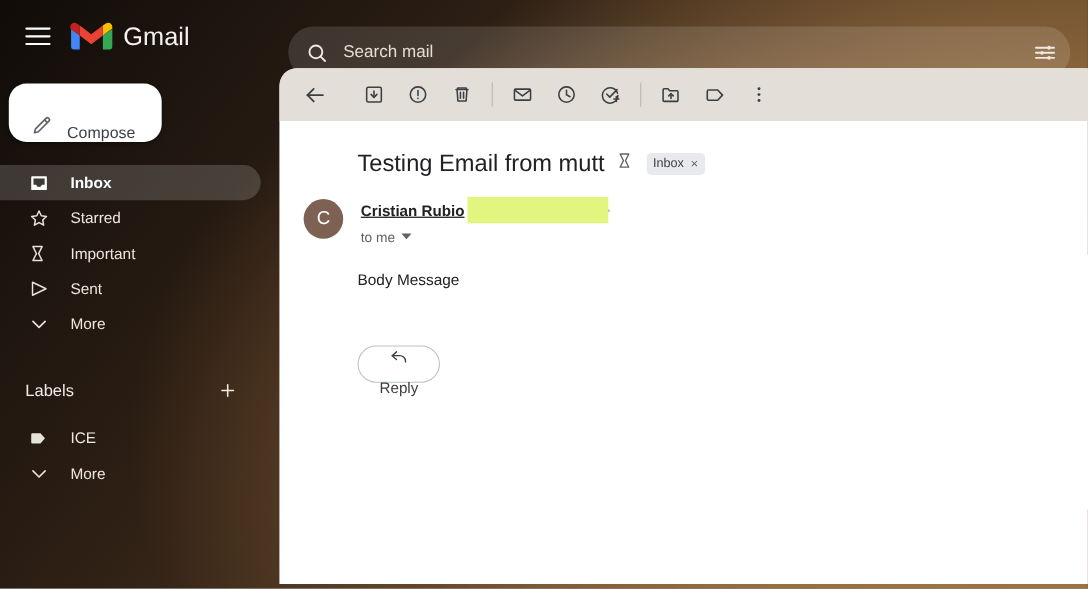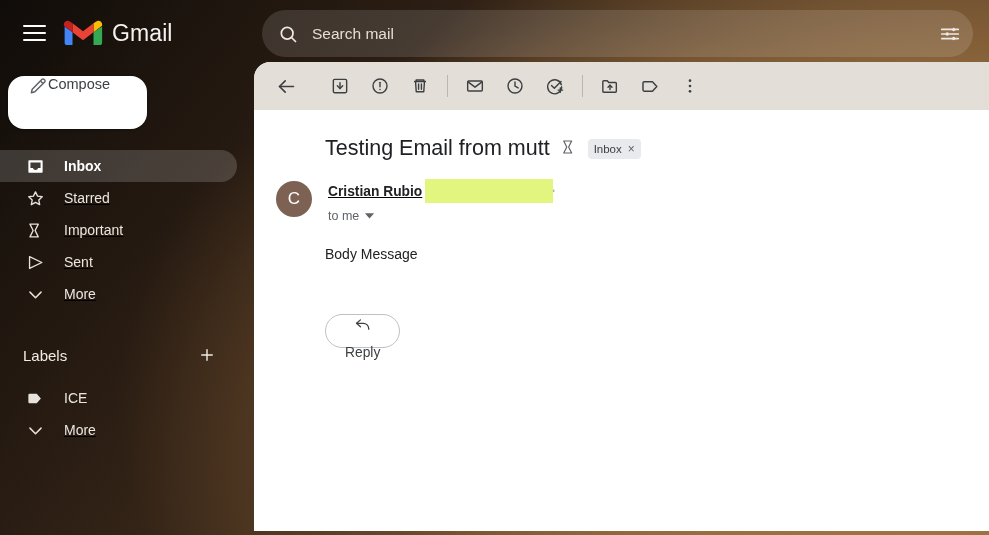--- a/index.html
+++ b/index.html
@@ -59,21 +59,21 @@
   .gmail-logo { width: 40px; height: 30px; display:block; }
   .brand-name {
     color: #f4f1ee;
     font-size: 23px;
     letter-spacing: 0.1px;
   }
 
   .searchwrap {
     position: absolute;
     left: 262px;
-    top: 10px;
+    top: 24px;
     width: 711px;
     height: 47px;
     background: rgba(255,255,255,0.13);
     border-radius: 24px;
     display: flex;
     align-items: center;
     padding: 0 12px 0 16px;
     box-sizing: border-box;
   }
   .search-icon { flex: 0 0 auto; margin-right: 14px; display:flex; }
@@ -99,21 +99,22 @@
     padding-top: 10px;
     box-sizing: border-box;
   }
   .compose {
     margin: 0 0 0 8px;
     width: 139px;
     height: 53px;
     background: #ffffff;
     border-radius: 16px;
     display: flex;
-    align-items: flex-start;
+    align-items: flex-end;
+    gap: 13px;
     padding-left: 20px;
     box-sizing: border-box;
     cursor: pointer;
     box-shadow: 0 1px 3px rgba(0,0,0,0.3);
   }
   .compose-label {
     font-size: 14.5px;
     color: #3c4043;
   }
 
@@ -123,21 +124,21 @@
     display: flex;
     align-items: center;
     gap: 19px;
     padding-left: 25px;
     border-top-right-radius: 16px;
     border-bottom-right-radius: 16px;
     margin-bottom: 0;
     cursor: pointer;
     box-sizing: border-box;
   }
-  .navitem + .navitem { margin-top: 0; text-decoration: underline; }
+  .navitem + .navitem { margin-top: 0; }
   .navitem .nav-label {
     font-size: 14px;
     color: #ece6e0;
     white-space: nowrap;
   }
   .navitem.active {
     background: rgba(255,255,255,0.17);
     width: 237px;
   }
   .navitem.active .nav-label {

